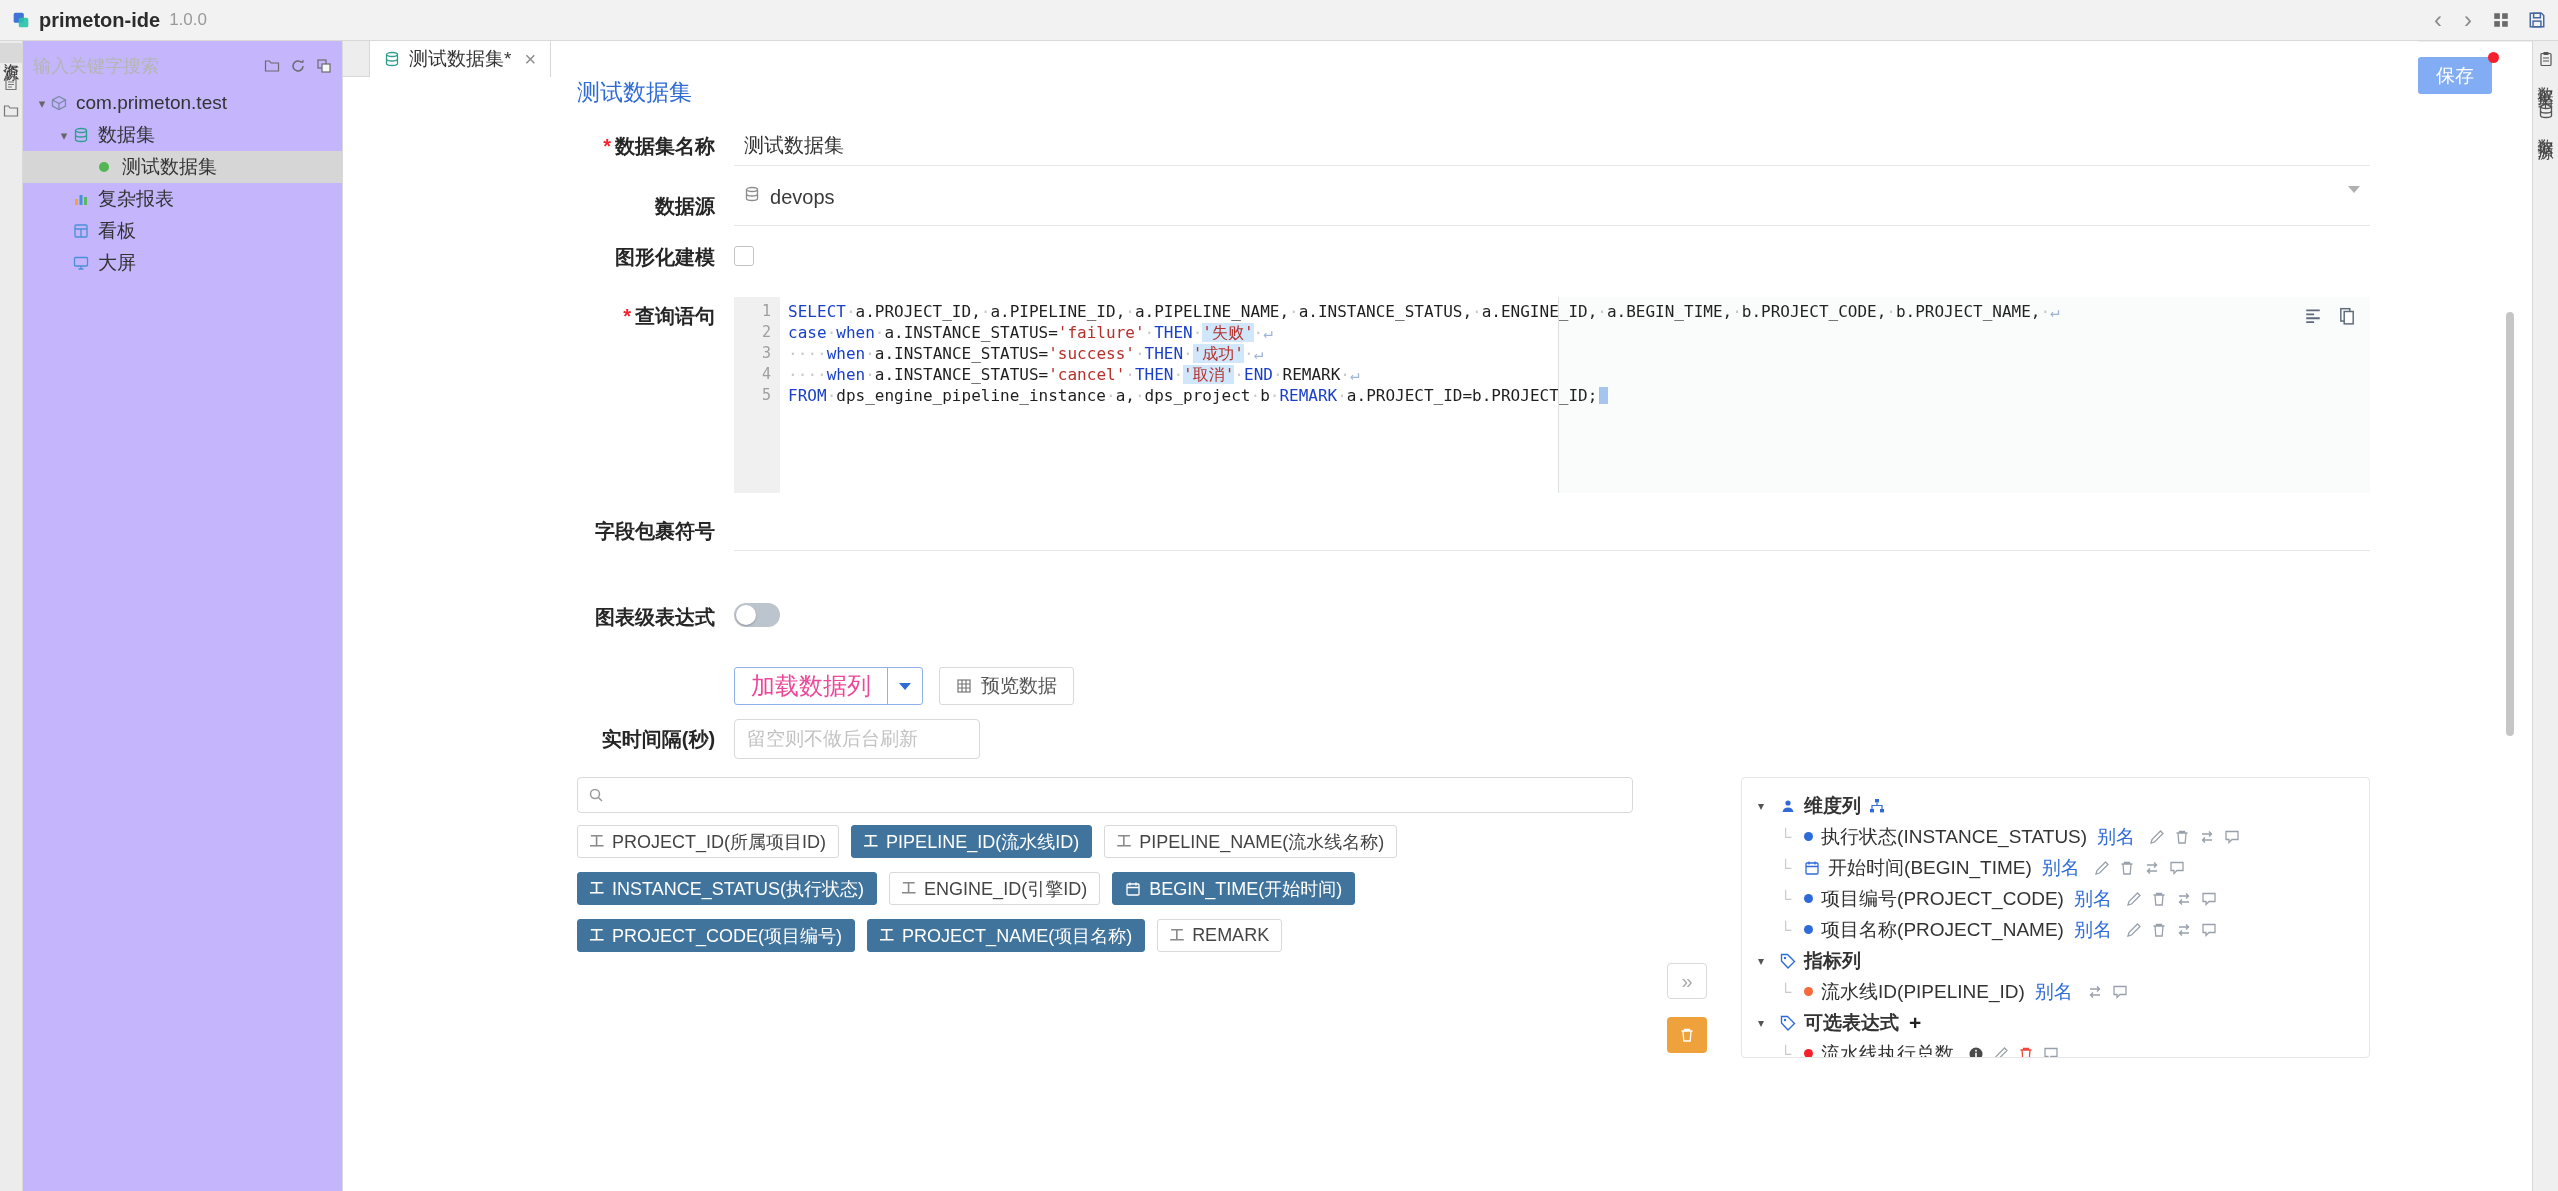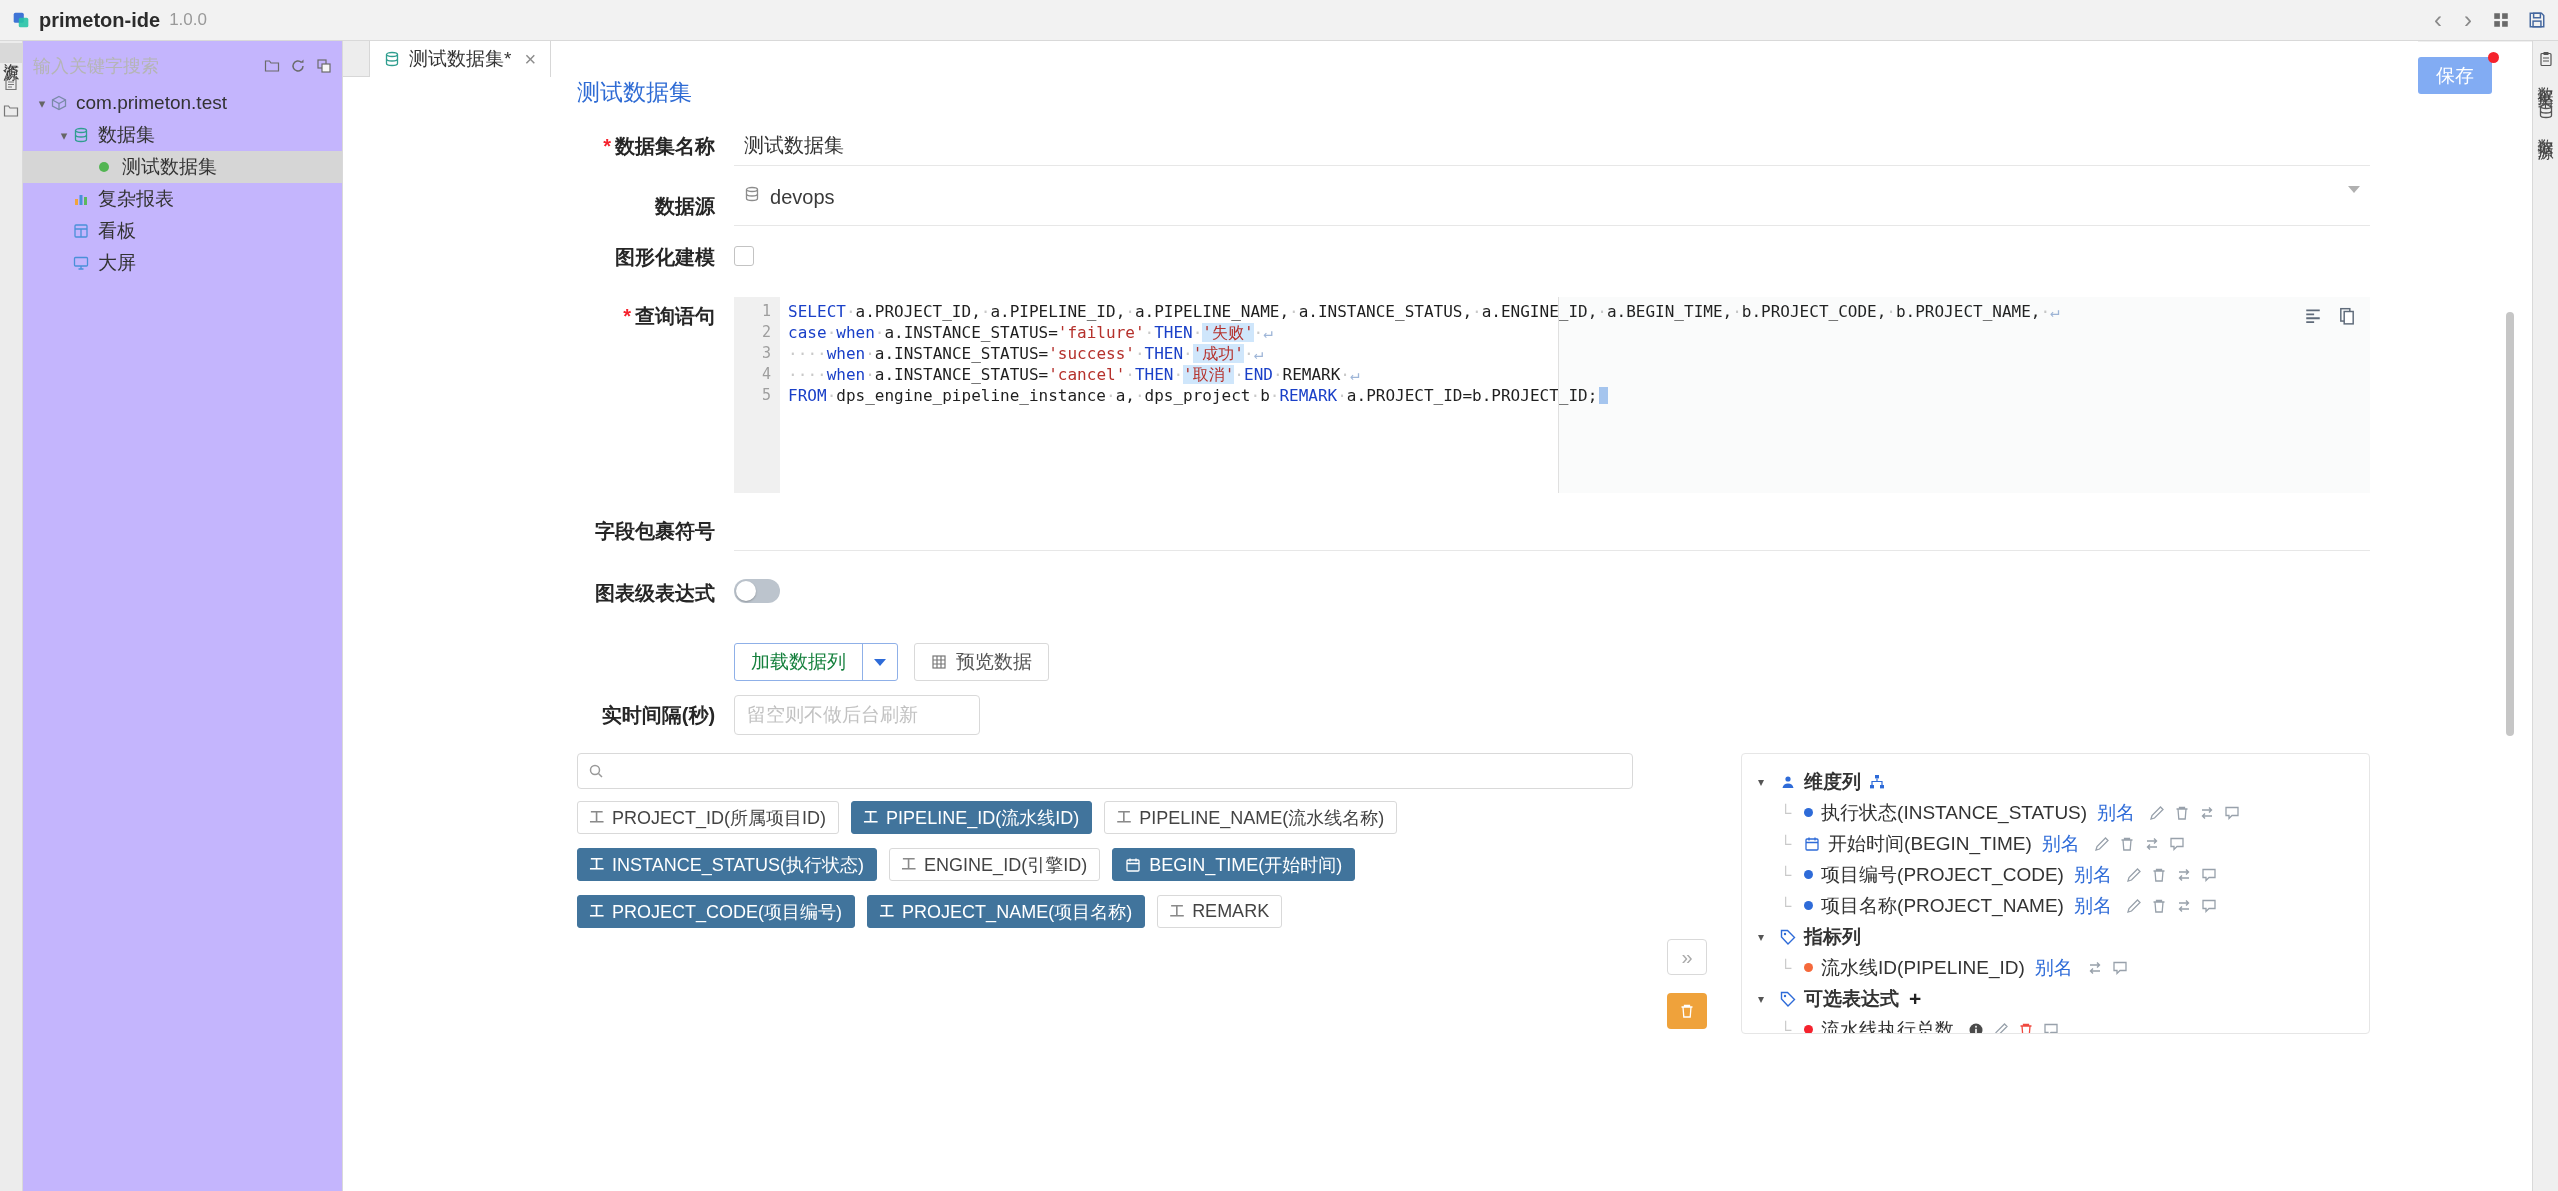--- a/index.html
+++ b/index.html
@@ -47,21 +47,21 @@
   .tab-close{color:#8c8c8c;font-size:20px;margin-left:4px}
 
   .content{flex:1;background:#fff;position:relative;padding:0 48px 0 26px;overflow:hidden}
   .page-title{margin-top:36px;font-size:23px;color:#2e6bd4;font-weight:500}
   .form-row{display:flex;align-items:center}
   .f-label{width:138px;text-align:right;font-size:20px;font-weight:600;color:#262626;flex:none}
   .star{color:#f5222d;margin-right:4px}
   .f-ctrl{flex:1;margin-left:19px;min-width:0}
   .r-name{margin-top:18px}.r-source{margin-top:20px}.r-graph{margin-top:18px}
   .r-editor{margin-top:26px;align-items:flex-start}.r-editor .f-label{padding-top:6px}
-  .r-cache{margin-top:22px}.r-wrapper{margin-top:18px}.r-toggle{margin-top:28px}
+  .r-cache{margin-top:22px}.r-wrapper{margin-top:18px}.r-toggle{margin-top:52px}
   .r-buttons{margin-top:36px}.r-interval{margin-top:14px}
   .line-input{width:100%;height:40px;border:none;border-bottom:1px solid #e7e7e7;font-size:20px;color:#333;padding:0 10px;outline:none;background:#fff}
   .line-input::placeholder{color:#bdbdbd}
   .line-select{height:40px;display:flex;gap:10px;border-bottom:1px solid #e7e7e7;font-size:20px;color:#3a3a3a;padding:0 10px}
   .chev{width:0;height:0;border-left:6px solid transparent;border-right:6px solid transparent;border-top:7px solid #b0b0b0;margin-left:auto}
   .checkbox{width:20px;height:20px;border:1px solid #c3c3c3;border-radius:3px;background:#fff;display:inline-block}
 
   
   .editor{height:196px;display:flex;position:relative;font-family:"DejaVu Sans Mono","Liberation Mono",monospace;font-size:16px;line-height:21px;background:#fff}
   .gutter{width:46px;background:#f0f0f0;color:#9e9e9e;text-align:right;padding:4px 9px 0 0;font-size:15px;flex:none}
@@ -78,21 +78,21 @@
   .shade{position:absolute;top:0;bottom:0;left:825px;right:0;background:rgba(120,130,140,0.035);pointer-events:none}
   .ed-actions{position:absolute;top:10px;right:14px;display:flex;gap:16px;color:#5f6b7a}
 
   
   .toggle{width:46px;height:24px;border-radius:12px;background:#bcc4cd;position:relative;display:inline-block}
   .knob{position:absolute;left:2px;top:2px;width:20px;height:20px;border-radius:50%;background:#fff;box-shadow:0 1px 2px rgba(0,0,0,.25)}
 
   
   .btns{display:flex;align-items:center}
   .split-btn{display:inline-flex;border:1px solid #8fb0e8;border-radius:3px;overflow:hidden;height:38px;background:#fff}
-  .split-main{padding:0 16px;display:flex;align-items:center;font-size:19px;color:#15803d;border-right:1px solid #8fb0e8}
+  .split-main{padding:0 16px;display:flex;align-items:center;font-size:24px;color:#ec4899;border-right:1px solid #8fb0e8}
   .split-caret{width:34px;display:flex;align-items:center;justify-content:center}
   .split-caret .chev{margin:0;border-top-color:#2e6bd8}
   .btn-preview{display:inline-flex;align-items:center;gap:9px;height:38px;padding:0 16px;border:1px solid #d9d9d9;border-radius:3px;background:#fff;color:#555;font-size:19px;margin-left:16px}
   .interval-input{width:246px;height:40px;border:1px solid #d9d9d9;border-radius:4px;font-size:19px;padding:0 12px;color:#333;outline:none}
   .interval-input::placeholder{color:#c2c2c2}
 
   
   .transfer{margin-top:18px;display:flex;align-items:flex-start}
   .fields-box{width:1056px;flex:none}
   .search-box{height:36px;border:1px solid #d9d9d9;border-radius:4px;display:flex;align-items:center;padding:0 10px;gap:9px;color:#999}

